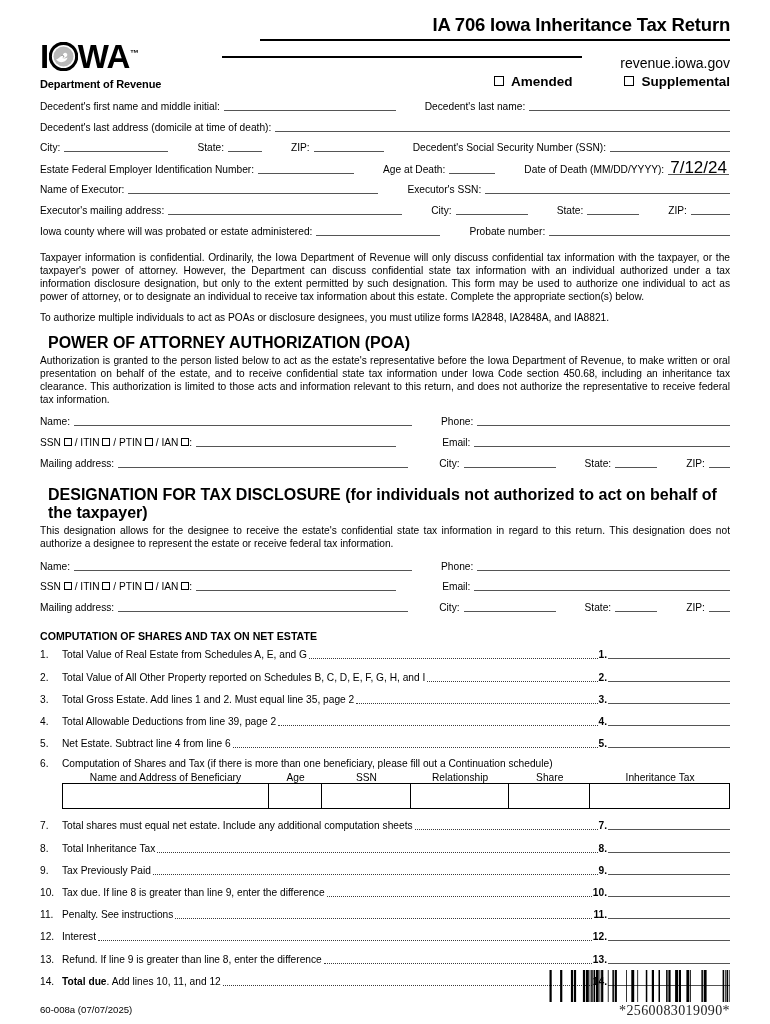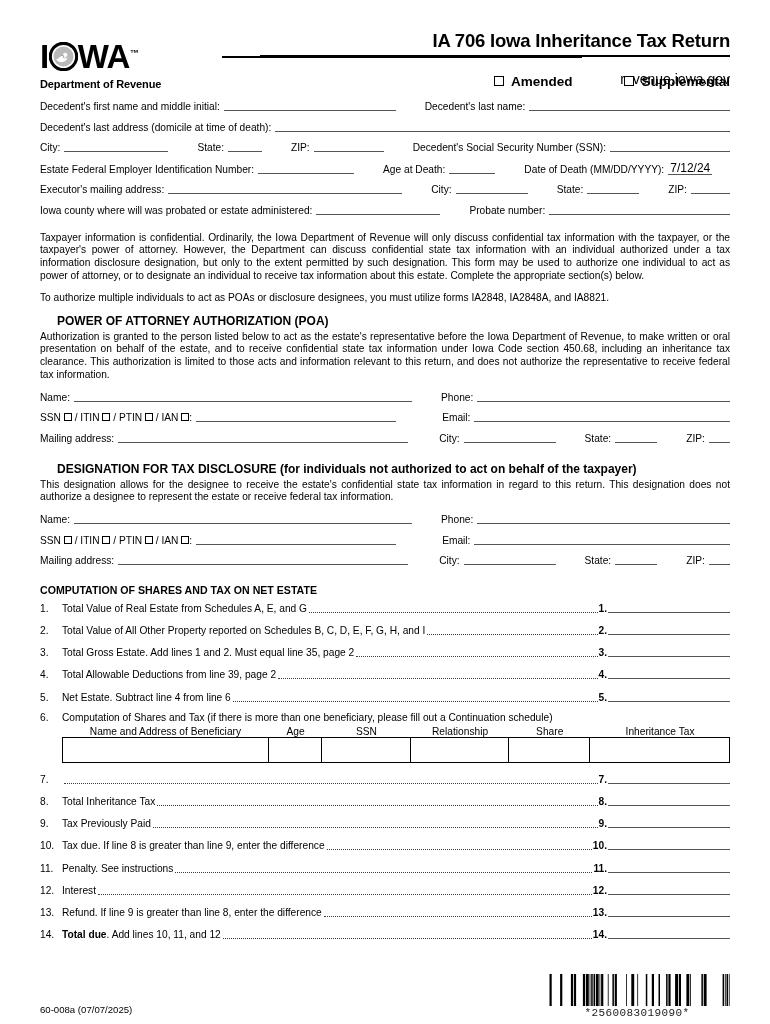--- a/index.html
+++ b/index.html
@@ -24,21 +24,21 @@
   }
   .logo-word .tm { font-size: 9px; vertical-align: super; font-weight: bold; }
   .logo-o {
     display: inline-block; position: relative; width: 29px; height: 29px;
     vertical-align: -3px;
   }
   .logo-o svg { position: absolute; left: 0; top: 0; }
   .logo-dept {
     font-weight: bold; font-size: 11px; margin-top: 5px; letter-spacing: -0.1px;
   }
-  .header-right { position: absolute; right: 0; top: 30px; width: 470px; text-align: right; }
+  .header-right { position: absolute; right: 0; top: 14px; width: 470px; text-align: right; }
   .form-title { font-weight: bold; font-size: 18.5px; letter-spacing: -0.2px; white-space: nowrap; }
   .title-rule { border-bottom: 2px solid #000; margin-top: 3px; }
   .site { font-size: 14px; margin-top: 14px; }
   .rule-ext { position:absolute; left: 182px; top: 56px; width: 360px; border-bottom: 2px solid #000; }
   .checkrow {
     position: absolute; right: 0; top: 74px; width: 300px;
     display: flex; justify-content: flex-end; gap: 52px;
     font-weight: bold; font-size: 13.5px;
   }
   .checkrow span.cb { margin-right: 7px; }
@@ -52,28 +52,28 @@
   .frow { display: flex; align-items: flex-end; margin-bottom: 8.6px; white-space: nowrap; }
   .lbl { flex: none; }
   .ln {
     border-bottom: 1px solid #555;
     height: 11px; margin: 0 0 1px 4px; flex: none;
   }
   .ln.grow { flex: 1 1 auto; }
   .gapL { margin-left: 14px; padding-left: 15px; }
   .val {
     border-bottom: 1px solid #555; height: 13px; margin: 0 0 0px 4px;
-    font-size: 12px; line-height: 12px; padding: 0 2px; flex: none;
+    font-size: 17px; line-height: 12px; padding: 0 2px; flex: none;
   }
 
   .fields-top { margin-top: 20px; }
 
   
   p.body { margin: 0 0 9px 0; text-align: justify; line-height: 12.8px; font-size: 10.2px; }
-  .sec-head { font-weight: bold; font-size: 12px; margin: 2px 0 3px 17px; }
+  .sec-head { font-weight: bold; font-size: 16px; margin: 2px 0 3px 8px; }
   .sec-head .norm { font-weight: bold; }
   .block-gap { height: 7px; }
 
   
   .comp-head { font-weight: bold; font-size: 10.6px; margin: 4px 0 5px 0; }
   .cline { display: flex; align-items: flex-end; margin-bottom: 9.2px; white-space: nowrap; }
   .cnum { width: 22px; flex: none; }
   .ctext { flex: none; }
   .cdots { flex: 1 1 auto; overflow: hidden; margin: 0 1px 1px 2px;
            border-bottom: 1.6px dotted #3a3a3a; height: 9px; }
@@ -88,21 +88,21 @@
   .ben-table > div { border-right: 1px solid #000; }
   .ben-table > div:last-child { border-right: none; }
   .c1 { width: 210px; } .c2 { width: 54px; } .c3 { width: 90px; }
   .c4 { width: 100px; } .c5 { width: 82px; } .c6 { width: 142px; }
 
   
   .footer { position: absolute; left: 40px; right: 40px; bottom: 3px; height: 56px; }
   .formno { position: absolute; left: 0; bottom: 6px; font-size: 9.6px; }
   .barcode-box { position: absolute; right: 0; bottom: 2px; width: 186px; text-align: center; }
   .barcode { height: 32px; width: 186px; }
-  .barcode-txt { font-family: Liberation Mono, monospace; font-size: 11px; letter-spacing: 0.4px; margin-top: -1px; color:#222; }
+  .barcode-txt { font-family: Liberation Serif, serif; font-size: 14px; letter-spacing: 0.4px; margin-top: -1px; color:#222;text-align:right; }
 </style>
 </head>
 <body>
 
 <div class="page">
 
   <div class="header">
     <div class="logo-block">
       <div class="logo-word">I<span class="logo-o"><svg width="29" height="29" viewBox="0 0 29 29">
               <circle cx="14.5" cy="14.5" r="13.2" fill="none" stroke="#000" stroke-width="3.2"></circle>
@@ -154,20 +154,26 @@
 
     <div class="frow">
       <span class="lbl">Estate Federal Employer Identification Number:</span>
       <span class="ln" style="width:96px"></span>
       <span class="lbl gapL">Age at Death:</span>
       <span class="ln" style="width:46px"></span>
       <span class="lbl gapL">Date of Death (MM/DD/YYYY):</span>
       <span class="val grow">7/12/24</span>
     </div>
 
+    <div class="frow">
+      <span class="lbl">Name of Executor:</span>
+      <span class="ln" style="width:250px"></span>
+      <span class="lbl gapL">Executor's SSN:</span>
+      <span class="ln grow"></span>
+    </div>
 
     <div class="frow">
       <span class="lbl">Executor's mailing address:</span>
       <span class="ln" style="width:234px"></span>
       <span class="lbl gapL">City:</span>
       <span class="ln" style="width:72px"></span>
       <span class="lbl gapL">State:</span>
       <span class="ln" style="width:52px"></span>
       <span class="lbl gapL">ZIP:</span>
       <span class="ln grow"></span>
@@ -330,20 +336,21 @@
         <div class="c3"></div>
         <div class="c4"></div>
         <div class="c5"></div>
         <div class="c6"></div>
       </div>
     </div>
 
     <div id="comp-lines-2">
         <div class="cline">
           <span class="cnum">7.</span>
+          <span class="ctext">Total shares must equal net estate. Include any additional computation sheets</span>
           <span class="cdots"></span>
           <span class="cref">7.</span>
           <span class="camt"></span>
         </div>
         <div class="cline">
           <span class="cnum">8.</span>
           <span class="ctext">Total Inheritance Tax</span>
           <span class="cdots"></span>
           <span class="cref">8.</span>
           <span class="camt"></span>

